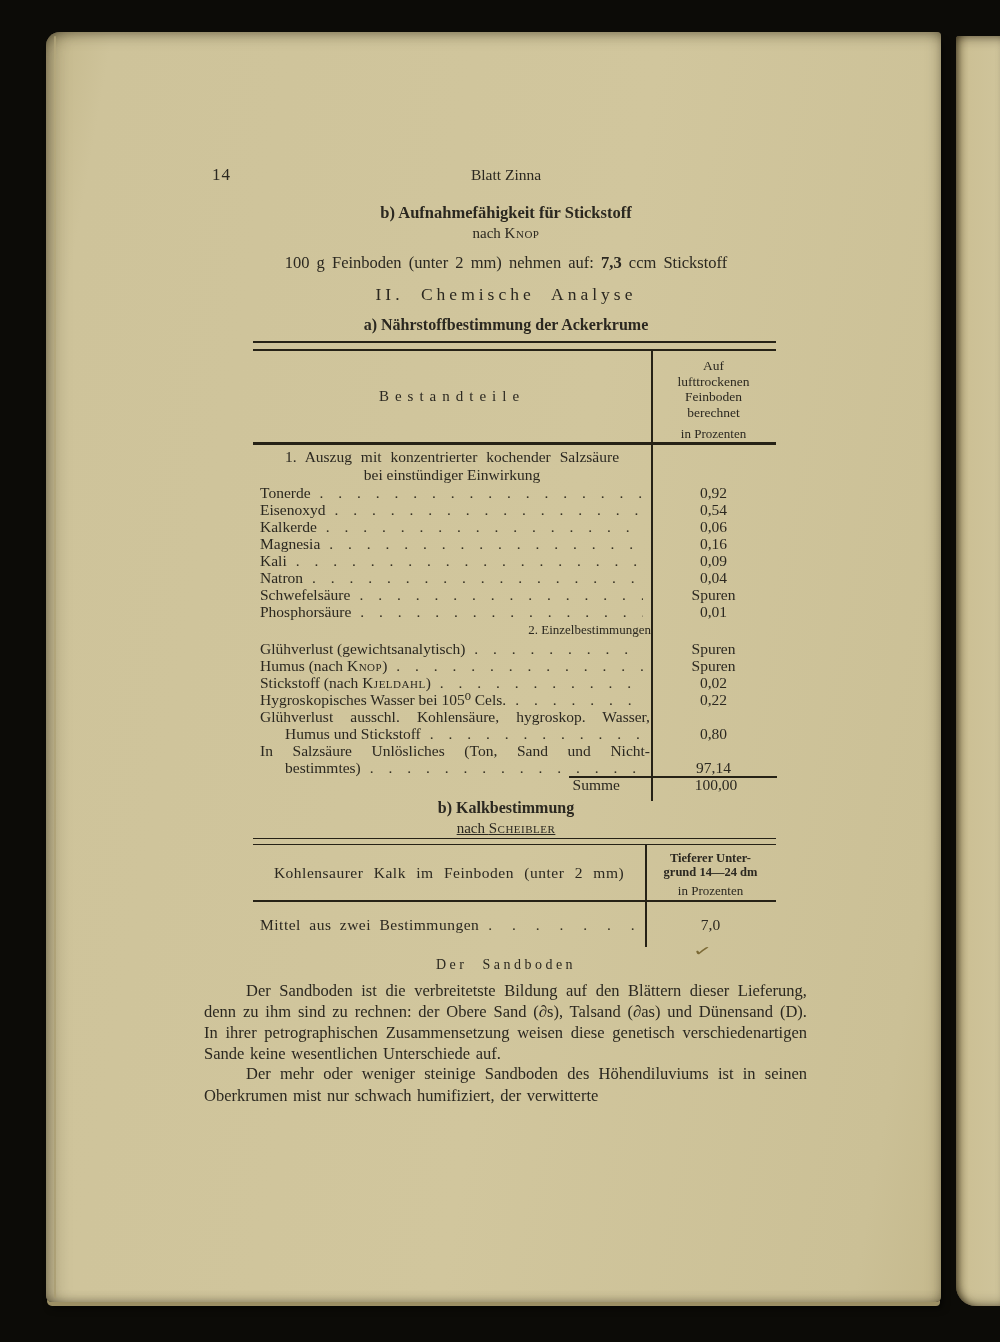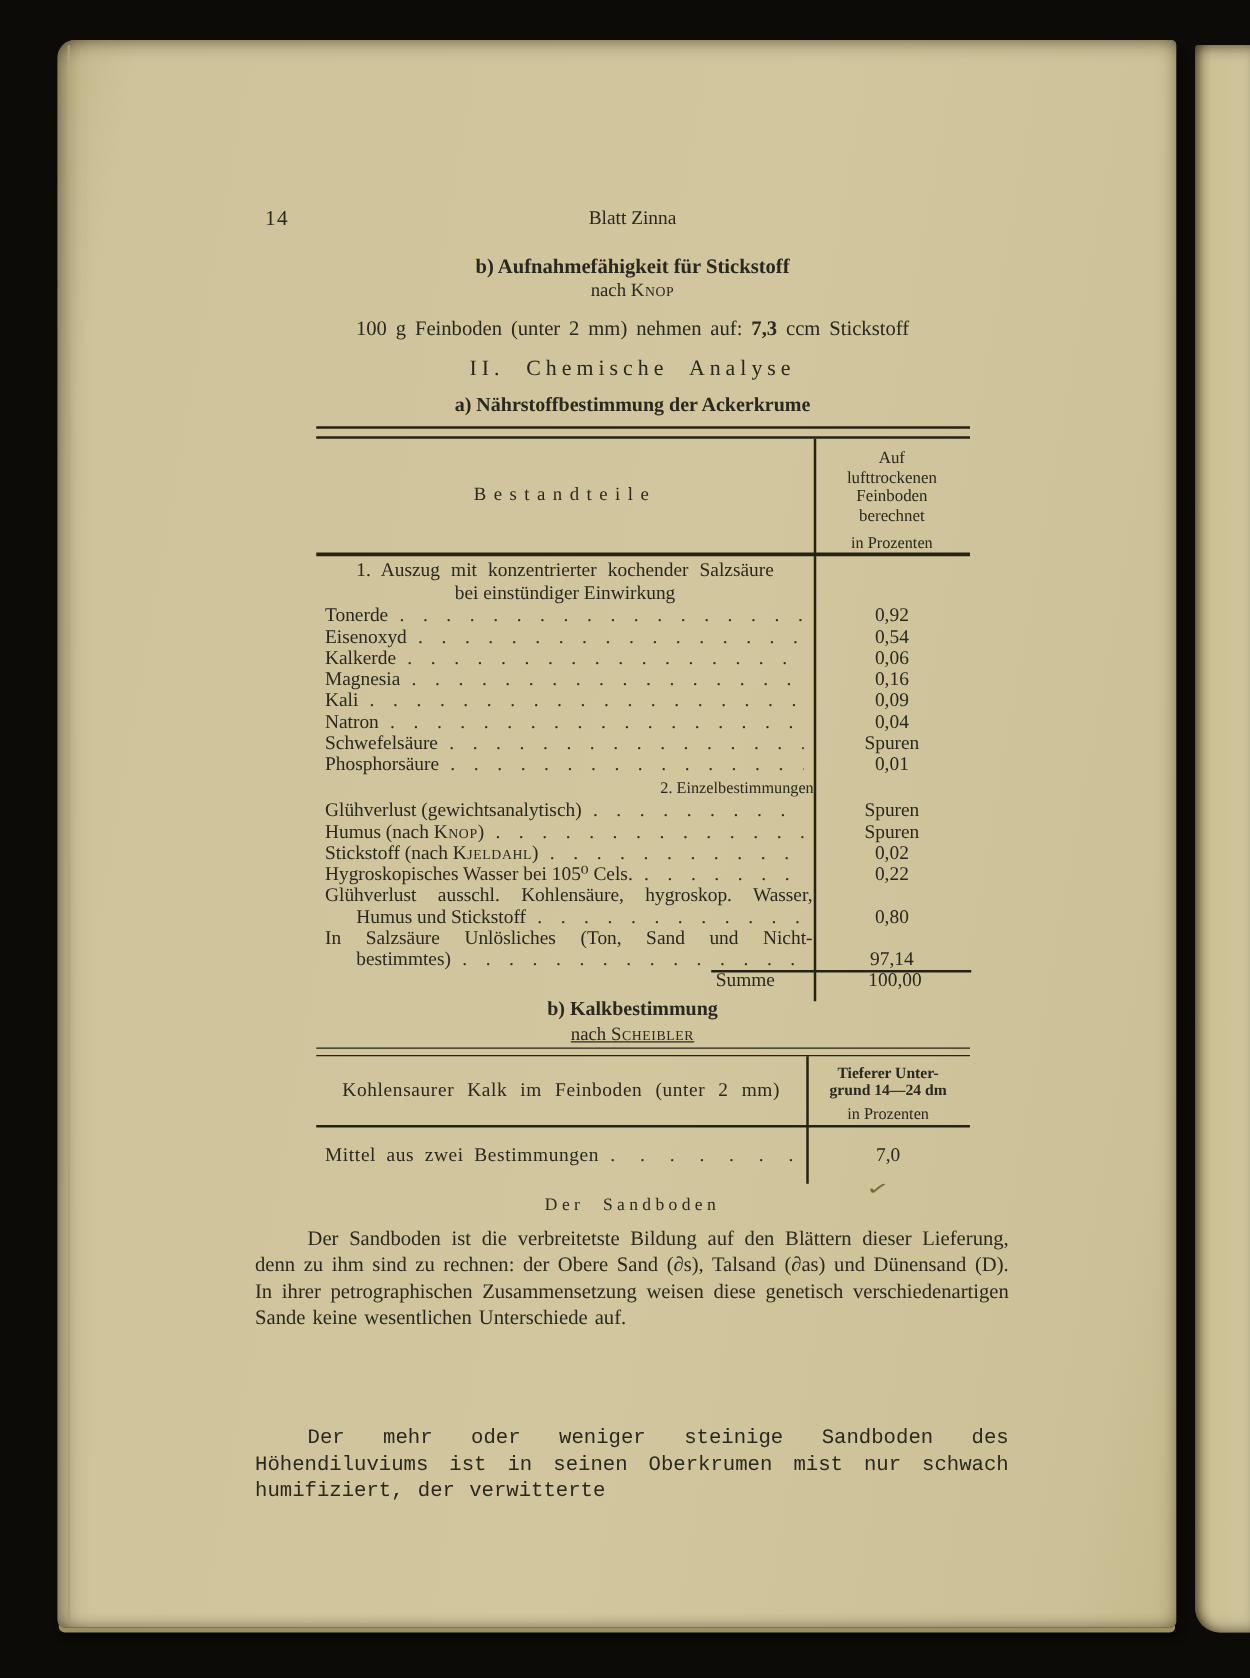--- a/index.html
+++ b/index.html
@@ -263,16 +263,16 @@
             <span class="lead"></span>
           </div>
         <div class="tvalue" style="width:131px;">7,0</div>
       </div>
     </div>
   </div>
 
   <div class="abs checkmark" style="left:650px;top:910px;">✓</div>
   <div class="cblock h-sand" style="top:925px;">Der Sandboden</div>
   <div class="para" style="top:949px;">Der Sandboden ist die verbreitetste Bildung auf den Blättern dieser Lieferung, denn zu ihm sind zu rechnen: der Obere Sand (∂s), Talsand (∂as) und Dünensand (D). In ihrer petrographischen Zusammensetzung weisen diese genetisch verschiedenartigen Sande keine wesentlichen Unter­schiede auf.</div>
-  <div class="para" style="top:1107px;line-height:21.6px;font-family:Liberation Mono, monospace;">Der mehr oder weniger steinige Sandboden des Höhendiluviums ist in seinen Oberkrumen mist nur schwach humifiziert, der verwitterte</div>
+  <div class="para" style="top:1031px;line-height:21.6px;">Der mehr oder weniger steinige Sandboden des Höhendiluviums ist in seinen Oberkrumen mist nur schwach humifiziert, der verwitterte</div>
 </div>
 
 <div class="page-next"></div>
 
 </body></html>

